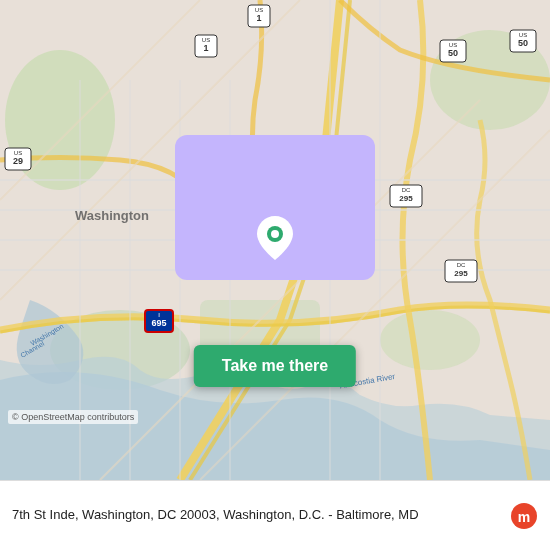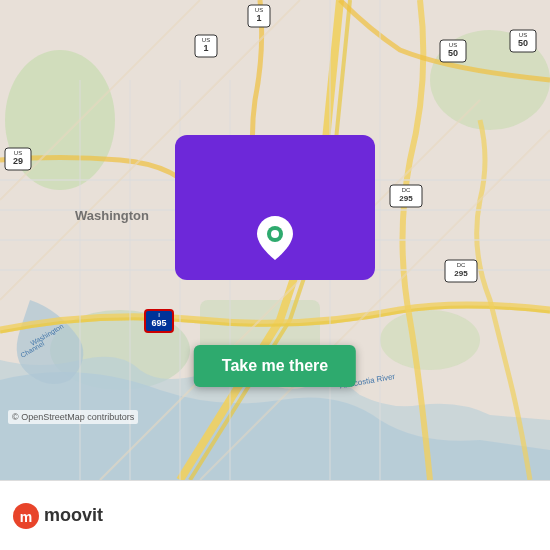--- a/index.html
+++ b/index.html
@@ -87,21 +87,21 @@
     }
 
     
     #green-panel {
       position: absolute;
       left: 50%;
       top: 135px;
       transform: translateX(-50%);
       width: 200px;
       height: 145px;
-      background: #6d28d9;
+      background: #c4b5fd;
       border-radius: 12px;
       z-index: 9;
       display: flex;
       flex-direction: column;
       align-items: center;
       justify-content: flex-end;
       padding-bottom: 12px;
     }
 
     .pin-outer {
@@ -228,21 +228,23 @@
         <circle cx="18" cy="18" r="4" fill="white"></circle>
       </svg>
     </div>
     <button id="take-me-there-btn">Take me there</button>
   </div>
 
   <div class="osm-credit">© OpenStreetMap contributors</div>
 </div>
 
 <div id="footer">
+  <div id="footer-text-block">
+    <div id="footer-address">7th St Inde, Washington, DC 20003, Washington, D.C. - Baltimore, MD</div>
+  </div>
   <div id="moovit-logo">
 
     <svg id="moovit-icon" viewBox="0 0 28 28" xmlns="http://www.w3.org/2000/svg">
       <circle cx="14" cy="14" r="13" fill="#e8442a"></circle>
       <text x="14" y="20" text-anchor="middle" font-size="14" font-weight="bold" fill="white">m</text>
     </svg>
-    <span id="moovit-logo-text">moovit</span>
   </div>
 </div>
 
 </body></html>

